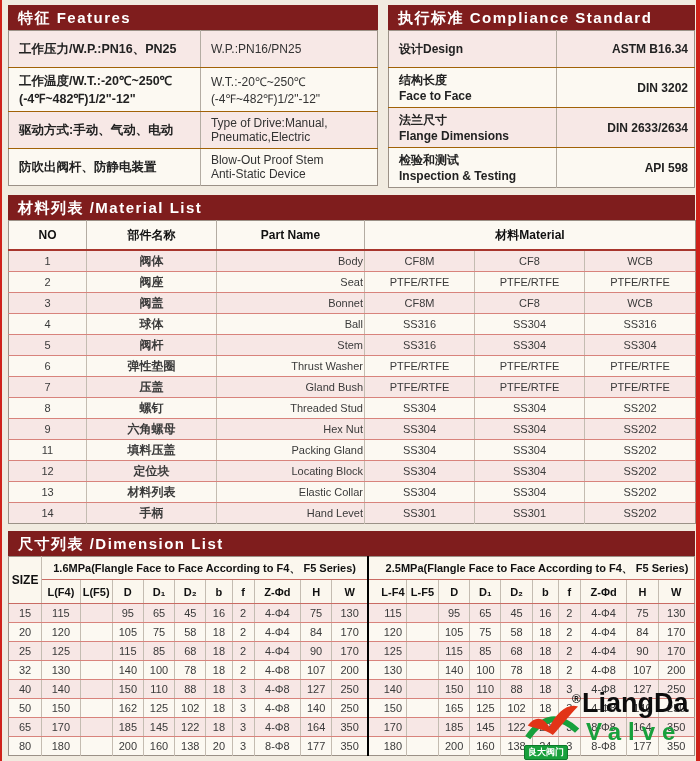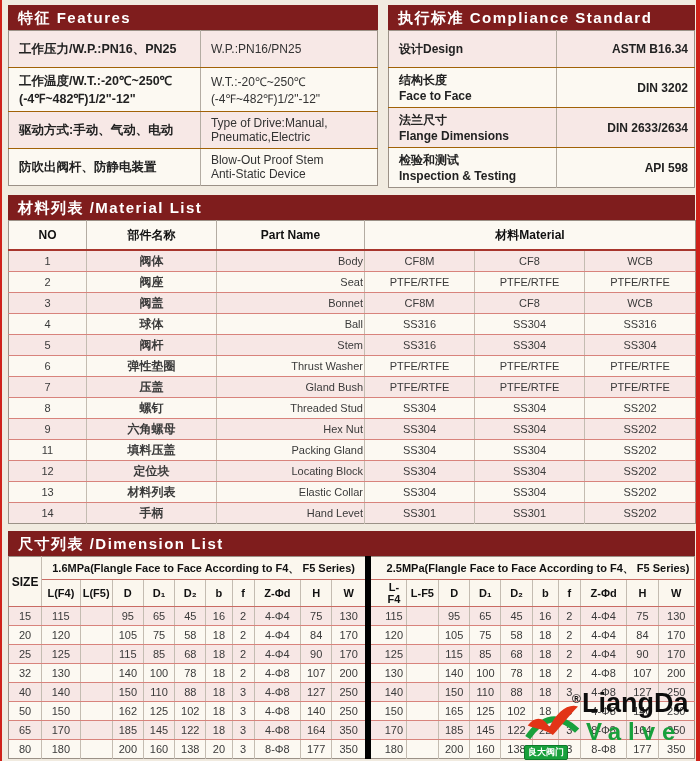--- a/index.html
+++ b/index.html
@@ -52,21 +52,21 @@
   .dimension-table th.group{font-size:11px;height:20px;}
   .dimension-table th.size{font-size:12px;text-align:center;}
   .dimension-table [data-name="dim-subheader"],
   .dimension-table th.sub{font-size:11px;height:21px;}
   .dimension-table td{font-size:11px;color:#3a3a3a;text-align:center;height:16px;
       border-right:1px solid #c4bcb1;border-bottom:1px solid #d8837c;}
   .dimension-table td:last-child,.dimension-table th:last-child{border-right:none;}
   .dimension-table tbody tr:nth-child(odd) td{background:#f7e7e5;}
   .dimension-table tbody tr:nth-child(even) td{background:#fcf9f2;}
   .dimension-table tbody tr:last-child td{border-bottom:none;}
-  .dimension-table .gsep{border-left:6px solid #000000;padding-left:12px;}
+  .dimension-table .gsep{border-left:2px solid #000000;padding-left:12px;}
 
   
   .watermark{position:absolute;right:4px;bottom:1px;width:172px;height:68px;z-index:5;}
   .wm-logo{position:absolute;left:0;top:4px;}
   .wm-reg{position:absolute;left:48px;top:0;font-size:12px;font-weight:bold;color:#111;}
   .wm-brand{position:absolute;left:58px;top:-4px;font-size:27px;font-weight:bold;color:#0d0d0d;}
   .wm-sub{position:absolute;left:62px;top:26px;font-size:24px;font-weight:bold;color:#18a03c;letter-spacing:7px;}
   .wm-box{position:absolute;left:0;bottom:0;background:#18a03c;border:1px solid #0e7a2b;border-radius:2px;
           color:#fff;font-size:9px;line-height:11px;padding:1px 3px;font-weight:bold;}
 </style>

